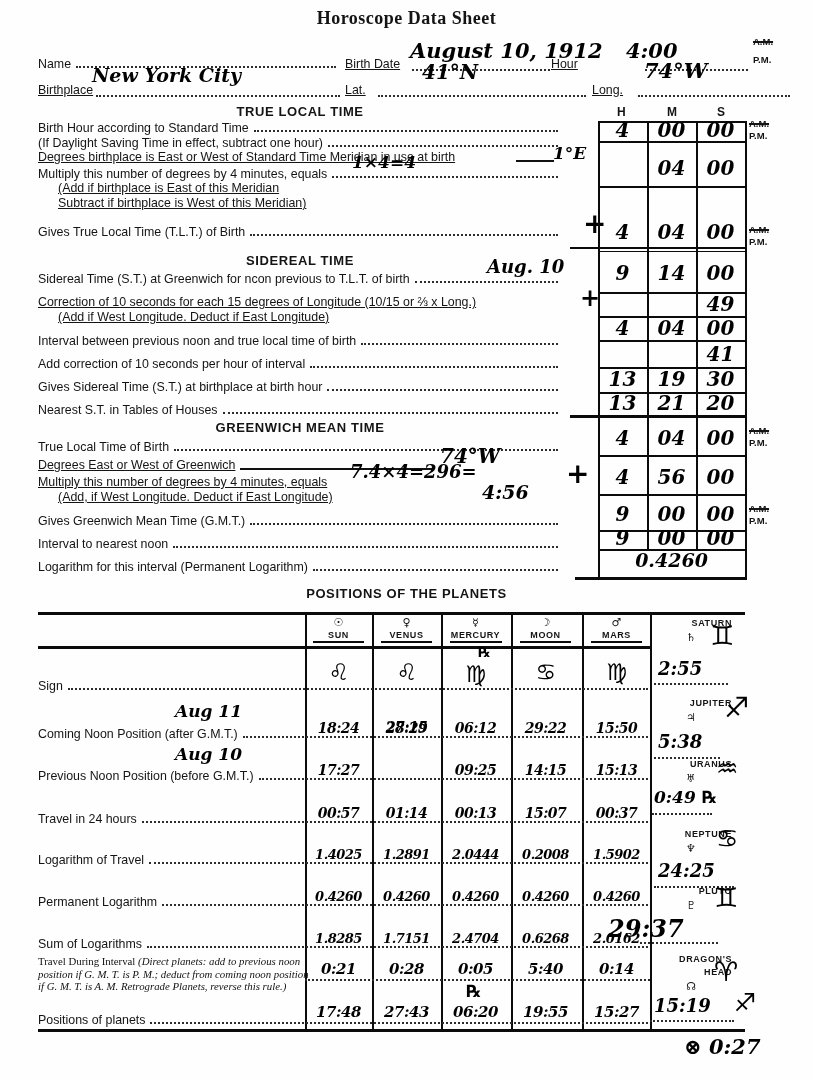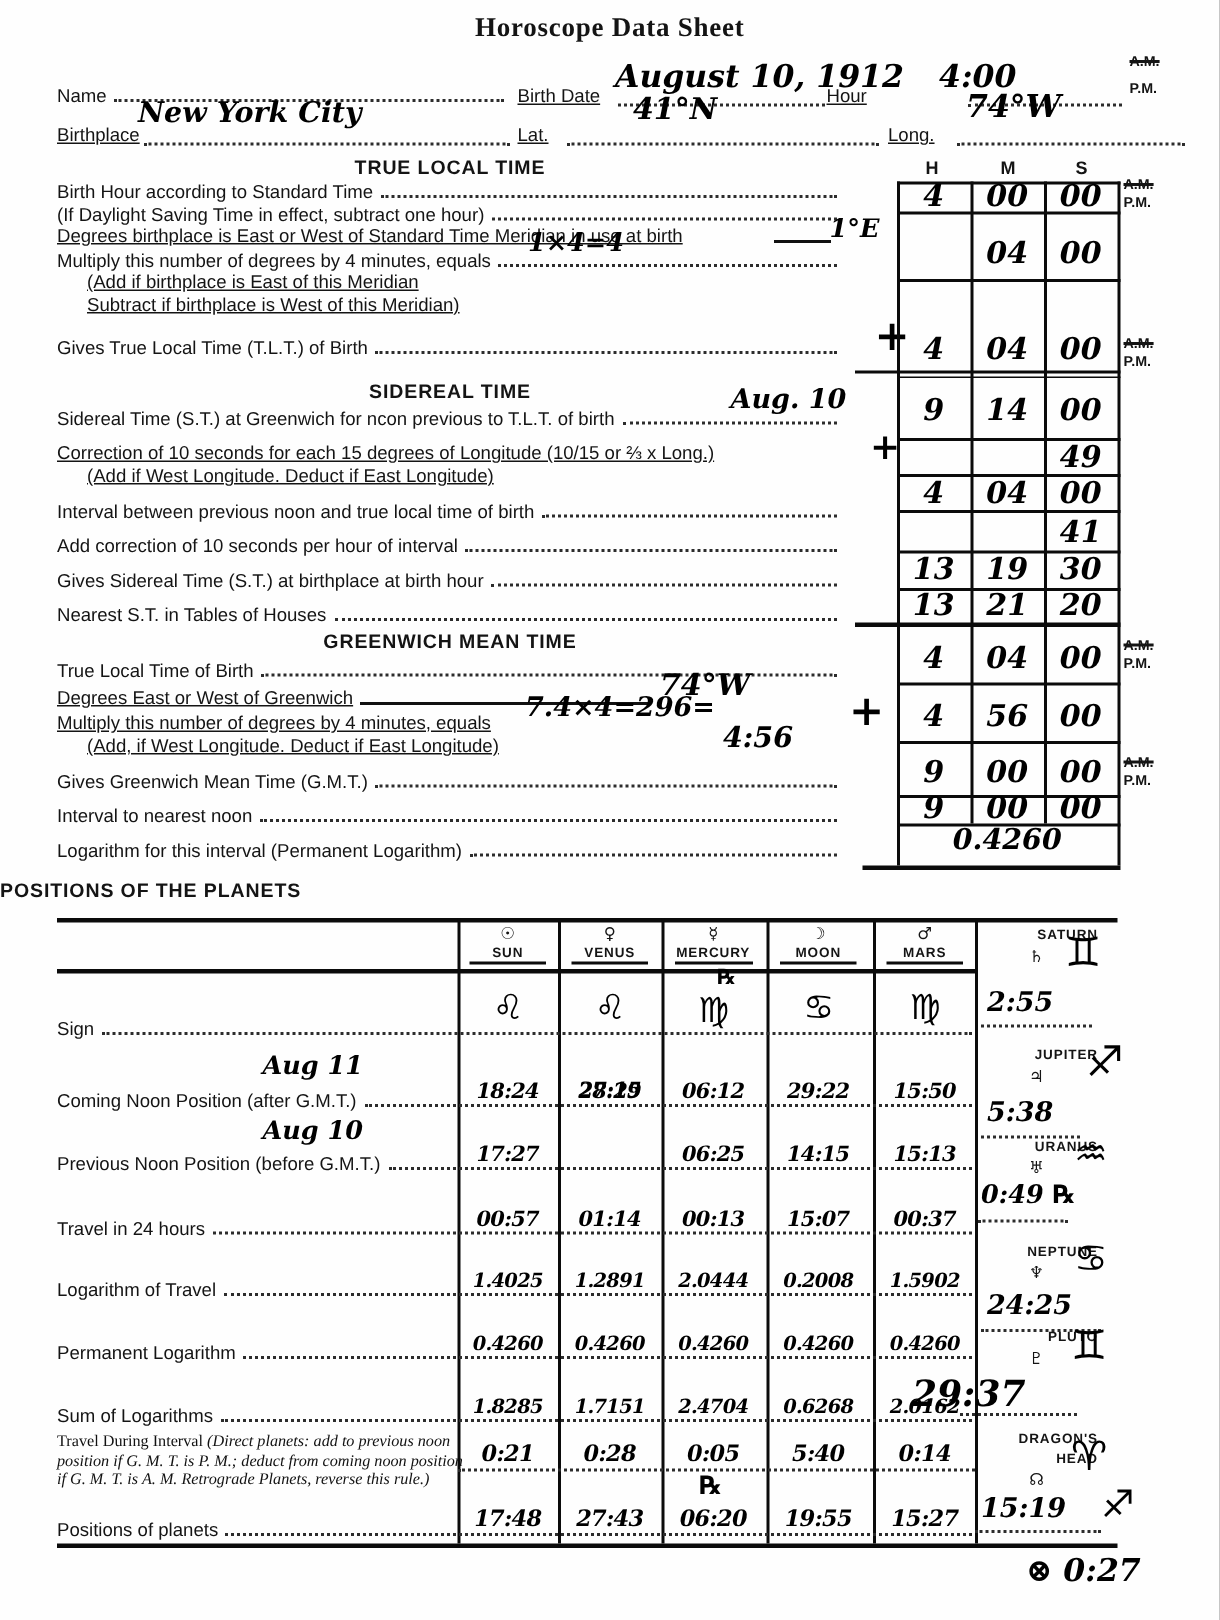--- a/index.html
+++ b/index.html
@@ -24,21 +24,21 @@
   .dash{position:absolute;border-bottom:2px solid #111;height:0;}
   .ampm{position:absolute;font-size:9.5px;font-weight:bold;line-height:11px;white-space:nowrap;}
   .strike{text-decoration:line-through;text-decoration-thickness:1.5px;}
   .psym{position:absolute;width:67px;text-align:center;font-size:11px;font-family:"DejaVu Sans",sans-serif;}
   .pname{position:absolute;width:67px;text-align:center;font-size:9px;font-weight:bold;letter-spacing:0.6px;}
   .oname{position:absolute;left:650px;width:82px;text-align:right;font-size:9px;font-weight:bold;letter-spacing:0.6px;}
   .osym{position:absolute;left:650px;width:82px;text-align:center;font-size:11px;font-family:"DejaVu Sans",sans-serif;}
   .title{position:absolute;left:0;width:813px;text-align:center;top:8px;
          font-family:"Liberation Serif",serif;font-weight:bold;font-size:18px;letter-spacing:0.5px;}
   .center-l{position:absolute;left:38px;width:524px;text-align:center;}
-  .center-f{position:absolute;left:0;width:813px;}
+  .center-f{position:absolute;left:0;width:813px;text-align:center;}
   .tdi{position:absolute;left:38px;top:955px;width:272px;font-family:"Liberation Serif",serif;
        font-size:10.8px;line-height:12.6px;color:#111;}
   .tdi .it{font-style:italic;}
 </style>
 </head>
 <body>
 
 <div id="page">
 
   <div class="title">Horoscope Data Sheet</div>
@@ -290,21 +290,21 @@
   <span class="pv pvs" style="left:583px;top:660px">♍</span>
 
   <span class="pv" style="left:305px;top:721px">18:24</span>
   <span class="pv" style="left:373px;top:721px">28:29</span>
   <span class="pv" style="left:442px;top:721px">06:12</span>
   <span class="pv" style="left:512px;top:721px">29:22</span>
   <span class="pv" style="left:583px;top:721px">15:50</span>
 
   <span class="pv" style="left:305px;top:763px">17:27</span>
   <span class="pv" style="left:373px;top:720px">27:15</span>
-  <span class="pv" style="left:442px;top:763px">06:25</span>
+  <span class="pv" style="left:442px;top:763px">09:25</span>
   <span class="pv" style="left:512px;top:763px">14:15</span>
   <span class="pv" style="left:583px;top:763px">15:13</span>
 
   <span class="pv" style="left:305px;top:806px">00:57</span>
   <span class="pv" style="left:373px;top:806px">01:14</span>
   <span class="pv" style="left:442px;top:806px">00:13</span>
   <span class="pv" style="left:512px;top:806px">15:07</span>
   <span class="pv" style="left:583px;top:806px">00:37</span>
 
   <span class="pv pvn" style="left:305px;top:848px">1.4025</span>

